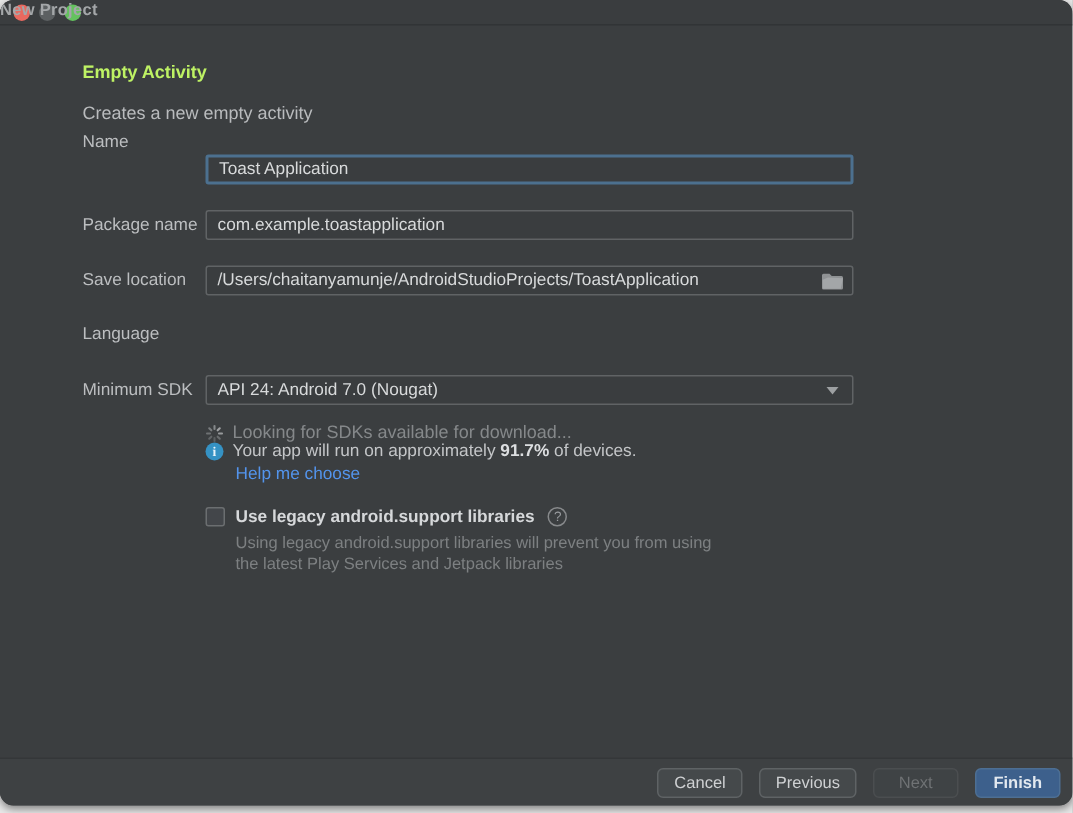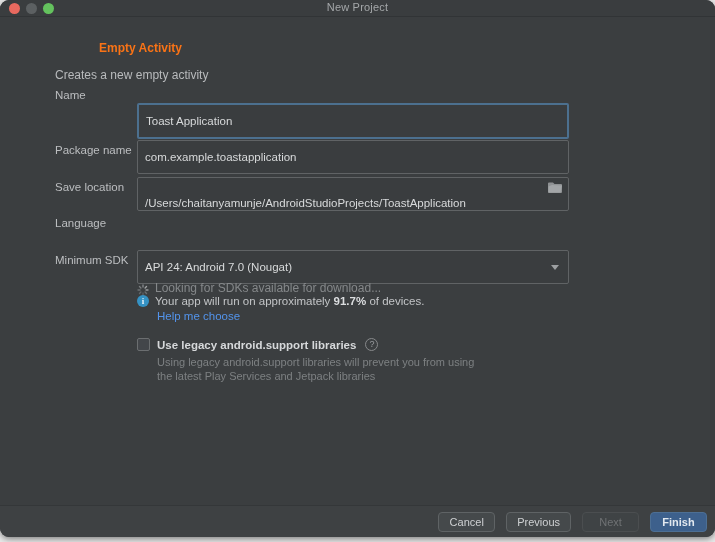--- a/index.html
+++ b/index.html
@@ -5,34 +5,34 @@
   html,body{margin:0;padding:0;background:#fdfdfd;}
   body{font-family:"Liberation Sans","DejaVu Sans",sans-serif;-webkit-font-smoothing:antialiased;}
   .stage{width:715px;height:542px;position:relative;background:#e9e9e9;}
   .window{
     position:absolute;left:0;top:0;width:715px;height:537px;
     background:#3b3e40;border-radius:9px;overflow:hidden;
     box-shadow:0 2px 6px rgba(0,0,0,.45);
   }
   
   .titlebar{position:absolute;left:0;top:0;width:100%;height:16px;background:#3a3d3f;border-bottom:1px solid #313436;}
-  .titlebar .title{position:absolute;left:0;right:0;top:1px;text-align:center;font-size:11px;font-weight:normal;color:#a4a7a9;letter-spacing:.2px;}
+  .titlebar .title{position:absolute;left:0;right:0;top:1px;text-align:left;font-size:11px;font-weight:bold;color:#a4a7a9;letter-spacing:.2px;}
   .tl{position:absolute;top:3px;width:11px;height:11px;border-radius:50%;}
   .tl.red{left:9px;background:#e8695f;}
   .tl.gray{left:26px;background:#5c6062;}
   .tl.green{left:43px;background:#64c25e;}
   
-  .h1{position:absolute;left:55px;top:41px;font-size:12px;font-weight:bold;color:#f97316;margin-left:44px;}
+  .h1{position:absolute;left:55px;top:41px;font-size:12px;font-weight:bold;color:#bef264;}
   .sub{position:absolute;left:55px;top:68px;font-size:12px;color:#b9bbbd;}
   
   .flabel{position:absolute;left:55px;font-size:11.5px;color:#bcbec0;line-height:20px;}
   .field{
     position:absolute;left:137px;width:432px;height:20px;box-sizing:border-box;
     background:#3a3d3f;border:1px solid #606365;border-radius:2px;
-    color:#d8dadb;font-size:11.5px;padding:16px 7px;line-height:18px;
+    color:#d8dadb;font-size:11.5px;padding:0 7px;line-height:18px;
     font-family:"Liberation Sans","DejaVu Sans",sans-serif;outline:none;
   }
   .field.focused{border:2px solid #4c708f;line-height:16px;}
   .selectbox{cursor:default;display:flex;align-items:center;}
   .selectbox .val{flex:1;overflow:hidden;white-space:nowrap;}
   .chev{width:0;height:0;border-left:4px solid transparent;border-right:4px solid transparent;border-top:5px solid #9da0a2;margin-right:2px;}
   .folder-btn{position:absolute;right:5px;top:3px;width:16px;height:13px;cursor:pointer;}
   
   .sdkline{position:absolute;left:137px;display:flex;align-items:center;gap:6px;}
   .loading-text{font-size:12px;color:#85888a;}

